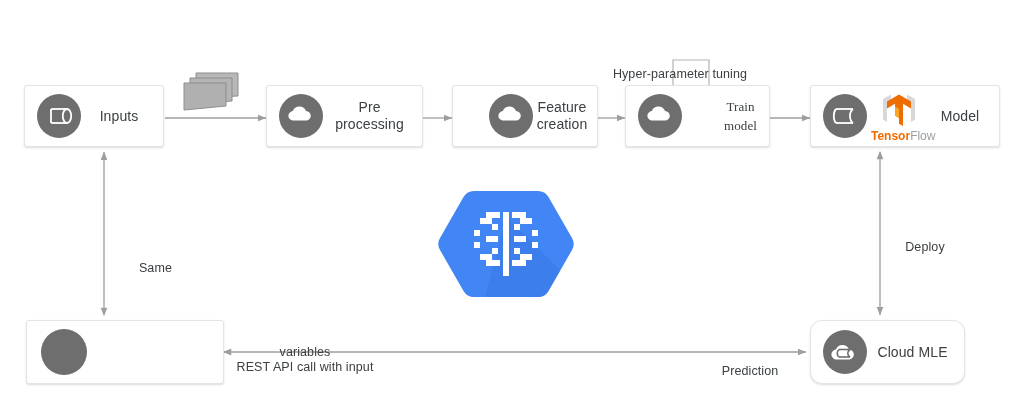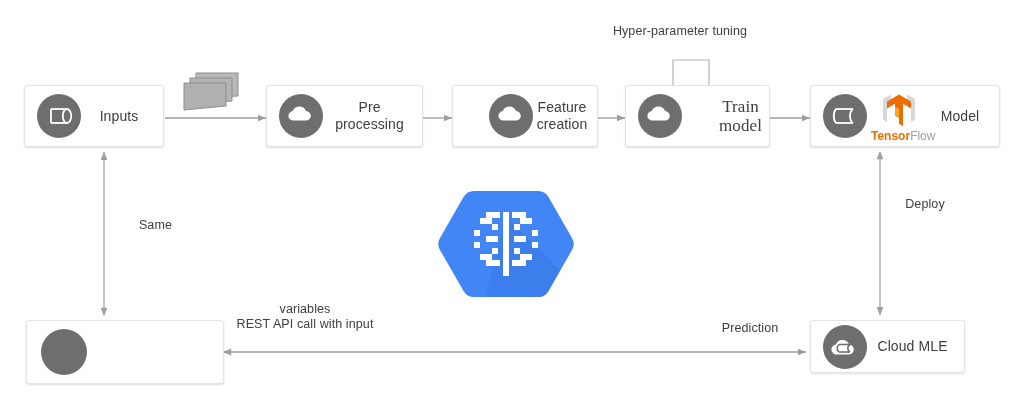--- a/index.html
+++ b/index.html
@@ -38,21 +38,21 @@
     font-size: 14px;
     line-height: 17px;
     color: #3c4043;
     text-align: center;
     flex: 1;
     padding-right: 6px;
     letter-spacing: 0.1px;
   }
   .node .label.serif {
     font-family: "Liberation Serif", serif;
-    font-size: 17px;
+    font-size: 13px;
     line-height: 19px;
     margin-left: 36px;
   }
 
   
   .badge {
     width: 44px;
     height: 44px;
     border-radius: 50%;
     background: #6e6e6e;
@@ -77,20 +77,21 @@
   }
 
   
   .caption {
     position: absolute;
     font-size: 12.5px;
     line-height: 15px;
     color: #3c4043;
     text-align: center;
     letter-spacing: 0.1px;
+    margin-top: 43px;
   }
 
   
   .tf {
     position: relative;
     width: 56px;
     height: 48px;
     flex: 0 0 56px;
     margin-left: 4px;
   }
@@ -269,21 +270,21 @@
     <div class="tf-text"><span class="tf-t1">Tensor</span><span class="tf-t2">Flow</span></div>
   </div>
 
   <div class="label">Model</div>
 </div>
 
 <div class="node" style="left:26px; top:320px; width:198px; height:64px;">
   <div class="plain-circle"></div>
 </div>
 
-<div class="node" style="left:810px; top:320px; width:155px; height:53px;">
+<div class="node" style="left:810px; top:320px; width:155px; height:64px;border-radius:12px;">
   <div class="badge">
     <svg width="44" height="44" viewBox="0 0 44 44" xmlns="http://www.w3.org/2000/svg">
       <path fill="#ffffff" d="M14,29.5 c-3.1,0-5.6-2.3-5.6-5.1 c0-2.5,1.9-4.6,4.5-5
         c0.8-2.6,3.4-4.5,6.5-4.5 c3.2,0,5.9,2,6.6,4.7 c2.7,0.2,4.8,2.3,4.8,4.9
         c0,2.7-2.3,5-5.2,5 z"></path>
       <g fill="none" stroke="#6e6e6e" stroke-width="1.6">
         <path d="M16,19.5 L27,19.5"></path>
         <path d="M16,27 L27,27"></path>
         <path d="M27,19.5 C24,21.5 24,25 27,27"></path>
         <path d="M16,19.5 C13.6,21.5 13.6,25 16,27"></path>

